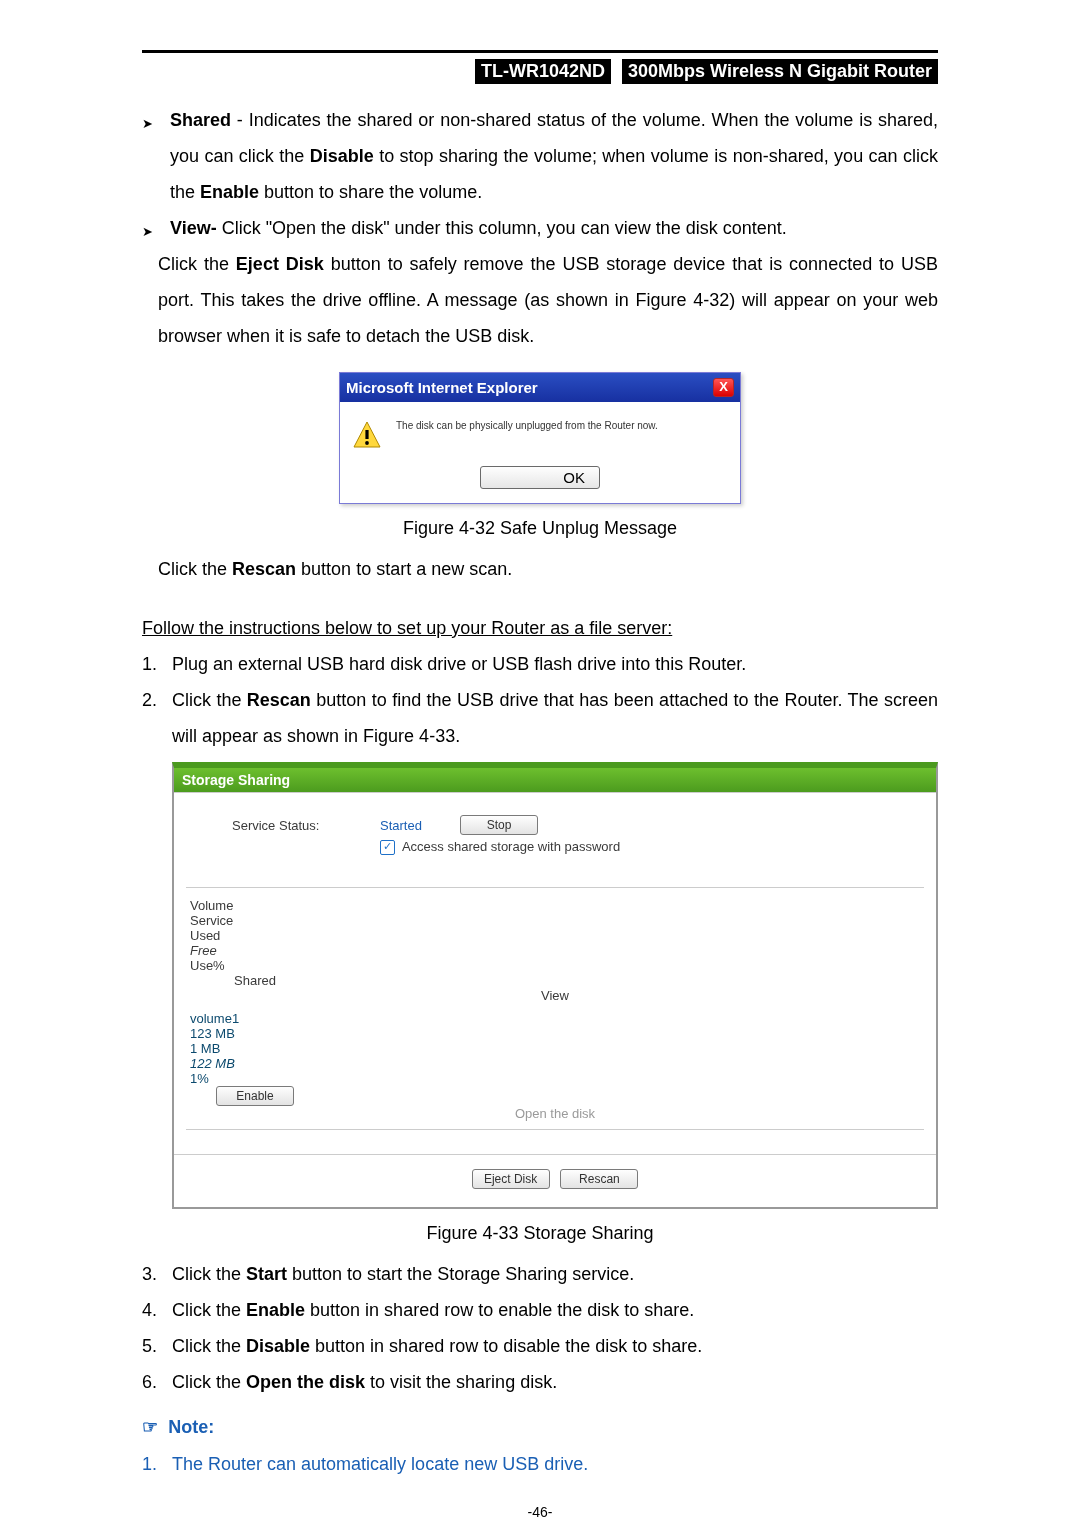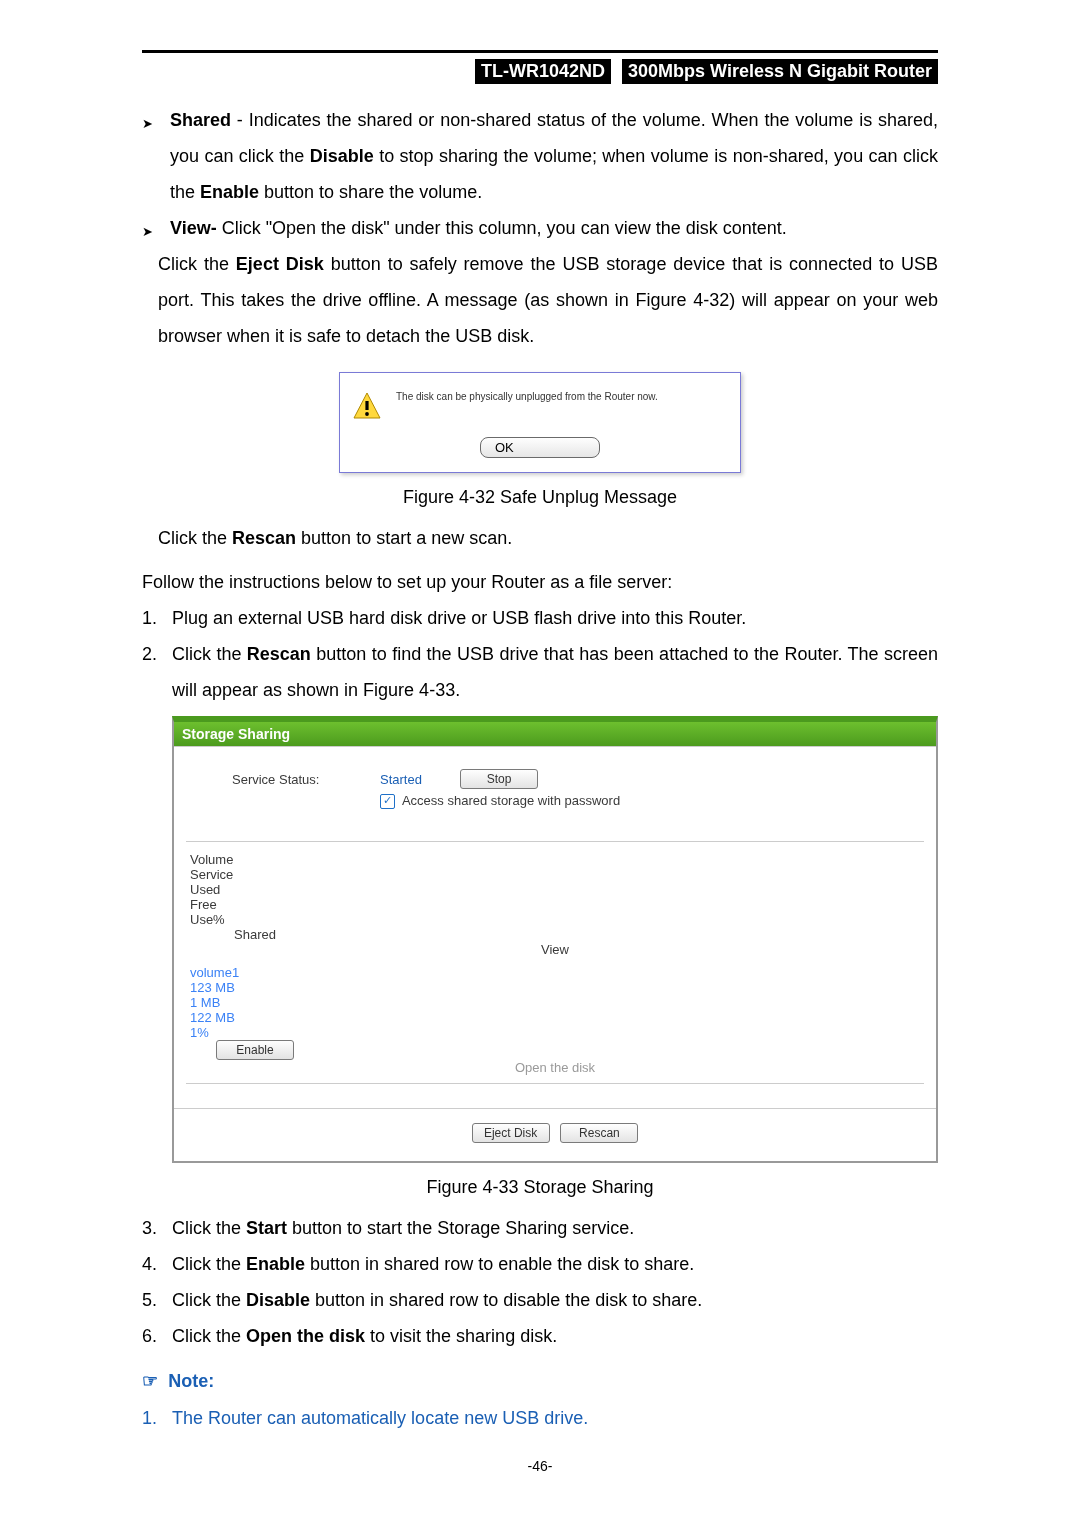--- a/index.html
+++ b/index.html
@@ -126,26 +126,26 @@
     margin-right: 14px;
   }
   .dialog-ok-row {
     text-align: center;
     padding: 8px 0 14px 0;
   }
   .win-button {
     display: inline-block;
     min-width: 90px;
     padding: 2px 14px;
-    font-size: 13px;
+    font-size: 15px;
     border: 1px solid #6a6a6a;
-    border-radius: 8px;
+    border-radius: 3px;
     background: linear-gradient(#fefefe, #e6e6e6);
     cursor: pointer;
-    text-align: left;
+    text-align: right;
   }
 
   
   .panel {
     border: 2px solid #999;
     border-top: 6px solid #4b9a1e;
     margin: 8px 0 10px 0;
     font-size: 13px;
     font-family: Verdana, Arial, sans-serif;
   }
@@ -218,25 +218,25 @@
   .tbl-row {
     display: flex;
     padding: 4px 4px;
     color: #3a3a3a;
     flex-direction: column;
   }
   .tbl-hdr { font-weight: 500; }
   .c-vol   { width: 78px; }
   .c-cap   { width: 100px; }
   .c-used  { width: 60px; }
-  .c-free  { width: 90px; }
+  .c-free  { width: 90px; font-style: italic; }
   .c-use   { width: 80px; }
   .c-shared{ width: 130px; text-align: center; }
   .c-view  { flex: 1; text-align: center; }
-  .link-blue { color: #3b82f6; }
+  .link-blue { color: #0c4a6e; }
   .link-grey { color: #9a9a9a; }
   .tbl-divider { border-top: 1px solid #ccc; margin: 4px 0 6px 0; }
   .panel-footer {
     text-align: center;
     padding: 14px 0 18px 0;
     border-top: 1px solid #ccc;
   }
 
   .note-row {
     color: #1a5fb4;
@@ -279,20 +279,24 @@
     <div class="bullet-content">
       <b>View-</b><span> Click "Open the disk" under this column, you can view the disk content.</span>
     </div>
   </div>
 
   <div class="indent-block body-text">
     <span>Click the </span><b>Eject Disk</b><span> button to safely remove the USB storage device that is connected to USB port. This takes the drive offline. A message (as shown in Figure 4-32) will appear on your web browser when it is safe to detach the USB disk.</span>
   </div>
 
   <div class="dialog">
+    <div class="dialog-title">
+      <span>Microsoft Internet Explorer</span>
+      <span class="dialog-close">X</span>
+    </div>
     <div class="dialog-body">
       <span class="dialog-warn">
         <svg width="30" height="30" viewBox="0 0 30 30">
           <polygon points="15,2 28,27 2,27" fill="#ffd83d" stroke="#b08900" stroke-width="1"></polygon>
           <rect x="13.4" y="10" width="3.2" height="9" fill="#000"></rect>
           <circle cx="15" cy="23" r="1.9" fill="#000"></circle>
         </svg>
       </span>
       <span>The disk can be physically unplugged from the Router now.</span>
     </div>
@@ -300,21 +304,21 @@
       <span class="win-button">OK</span>
     </div>
   </div>
 
   <div class="fig-caption">Figure 4-32 Safe Unplug Message</div>
 
   <div class="indent-block body-text">
     <span>Click the </span><b>Rescan</b><span> button to start a new scan.</span>
   </div>
 
-  <div class="body-text" style="margin-top:8px;">Follow the instructions below to set up your Router as a file server:</div>
+  <div class="body-text" style="margin-top:23px;text-decoration:underline;">Follow the instructions below to set up your Router as a file server:</div>
 
   <div class="num-row">
     <div class="num-col">1.</div>
     <div class="num-content">Plug an external USB hard disk drive or USB flash drive into this Router.</div>
   </div>
 
   <div class="num-row">
     <div class="num-col">2.</div>
     <div class="num-content">
       <span>Click the </span><b>Rescan</b><span> button to find the USB drive that has been attached to the Router. The screen will appear as shown in Figure 4-33.</span>

